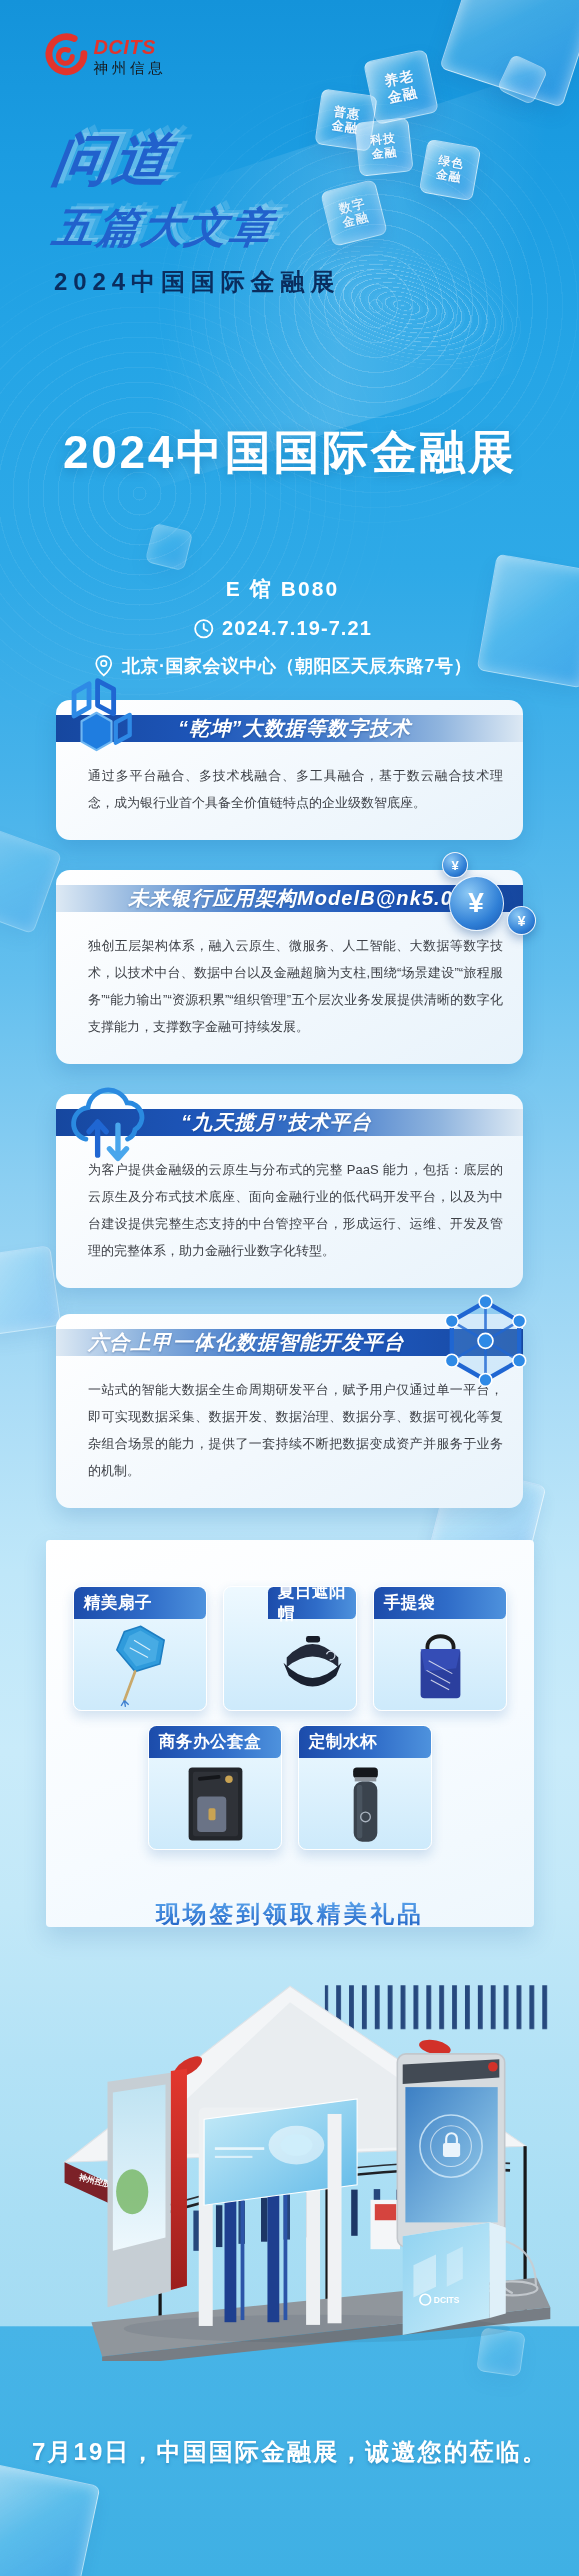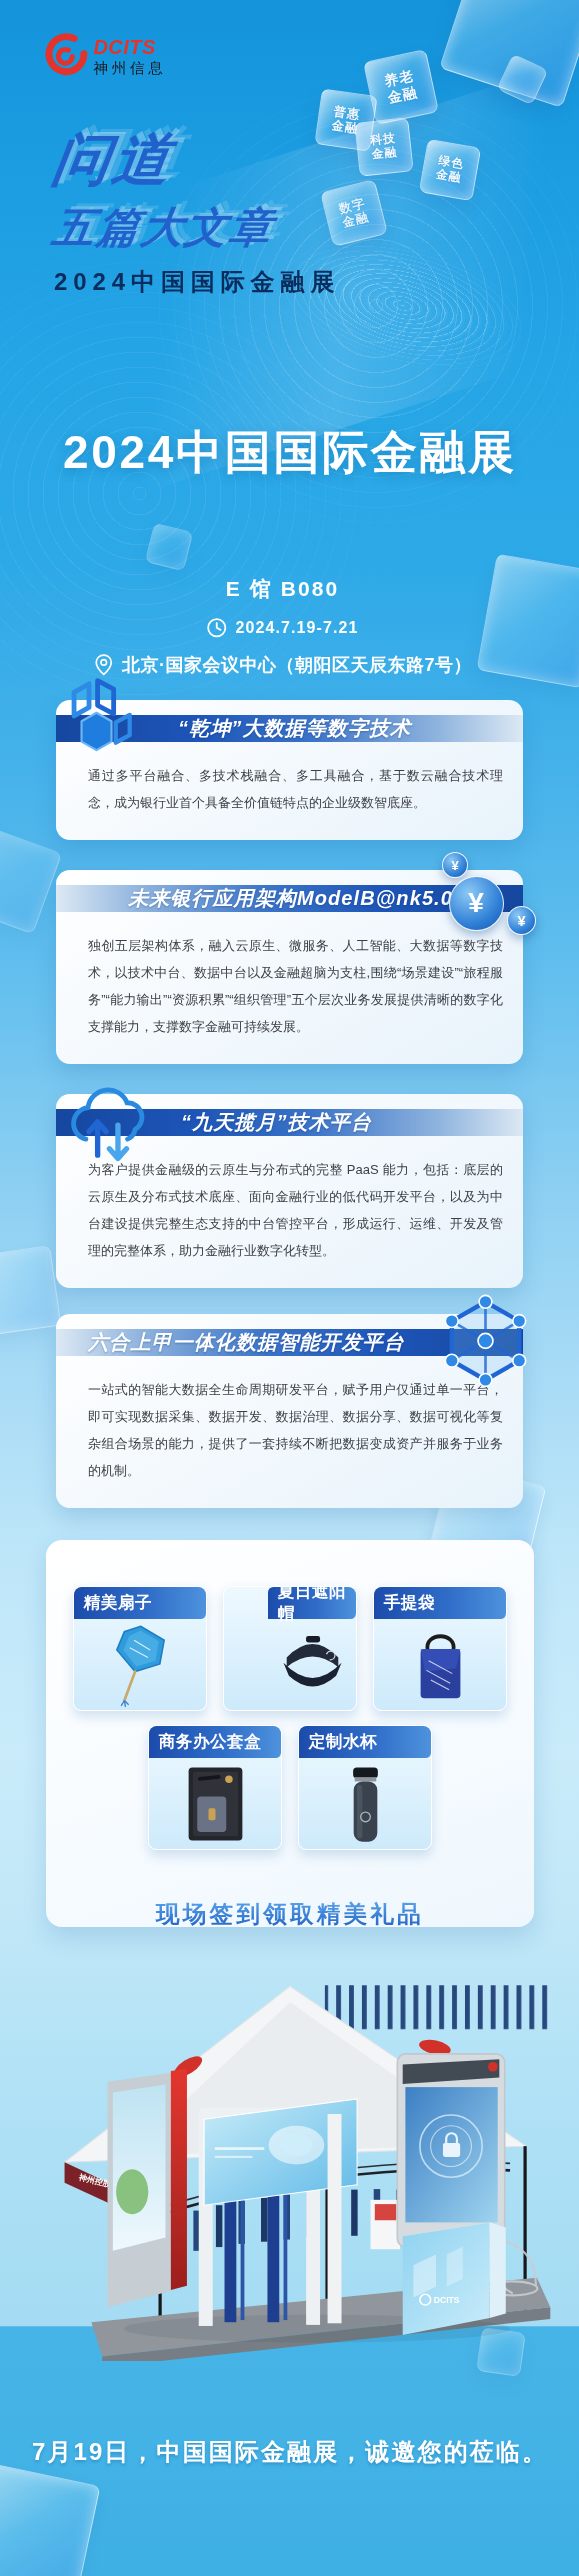--- a/index.html
+++ b/index.html
@@ -40,41 +40,41 @@
     text-shadow:6.4px -3.8px 0 rgba(255,255,255,.30), 13px -7.5px 0 rgba(255,255,255,.14);}
   .hero-t2{position:absolute;left:53px;top:200px;font-size:42px;font-weight:900;font-style:italic;
     color:#2161cc;transform:skewX(-8deg);letter-spacing:2.1px;
     text-shadow:5.4px -3.2px 0 rgba(255,255,255,.28), 10.7px -6.4px 0 rgba(255,255,255,.13);}
   .hero-sub{position:absolute;left:54px;top:266px;font-size:24px;font-weight:800;color:#0a2d5e;letter-spacing:5.9px;}
   .big-title{position:absolute;left:0;right:0;top:422px;text-align:center;color:#ffffff;
     font-size:46px;font-weight:900;letter-spacing:2.7px;text-shadow:0 3.2px 10.7px rgba(8,80,140,.30);}
   .event{position:absolute;left:0;right:15px;top:531px;text-align:center;color:#fff;margin-top:44px;}
   .event .booth-no{font-size:21px;font-weight:800;letter-spacing:2.1px;}
   .event .row{display:flex;align-items:center;justify-content:center;gap:7.5px;margin-top:14px;}
-  .event .dates{font-size:16px;font-weight:700;letter-spacing:1.1px;}
+  .event .dates{font-size:20px;font-weight:700;letter-spacing:1.1px;}
   .event .venue{font-size:18px;font-weight:700;letter-spacing:0.5px;}
   .event svg{display:block;}
   
   .card{position:absolute;left:56px;width:467px;border-radius:14px;
     background:linear-gradient(150deg,#ffffff 0%,#f2f8fd 55%,#e8f3fb 100%);
     box-shadow:0 9.7px 21.5px rgba(20,90,160,.18);}
   .band{position:absolute;left:0;right:0;top:15px;height:27px;display:flex;align-items:center;}
   .band.l2r{background:linear-gradient(90deg,#16479f 0%,#1d55b8 30%,#3b74c8 55%,#8fb4de 82%,#dde9f4 100%);}
   .band.r2l{background:linear-gradient(270deg,#16479f 0%,#1d55b8 30%,#3b74c8 55%,#8fb4de 82%,#dde9f4 100%);}
   .band .bt{color:#fff;font-size:20px;font-weight:800;font-style:italic;letter-spacing:1.1px;white-space:nowrap;
     text-shadow:0 1.1px 2.1px rgba(10,50,110,.35);width:100%;}
   .card-body{margin:62px 20px 0 32px;padding-bottom:23.6px;font-size:13px;line-height:27px;color:#3c3f45;text-align:justify;}
   .corner-icon{position:absolute;}
   .coins{position:absolute;right:-14px;top:-18px;width:97px;height:97px;}
   .coin{position:absolute;border-radius:50%;display:flex;align-items:center;justify-content:center;
     background:radial-gradient(circle at 35% 30%, #8cc9f5, #2f7fd6 62%, #1553ae);
     border:1.6px solid rgba(255,255,255,.9);color:#fff;font-weight:900;
     box-shadow:0 4.3px 9.7px rgba(15,70,140,.35);}
   
-  .gifts-card{position:absolute;left:46px;top:1540px;width:488px;height:387px;border-radius:16px;
+  .gifts-card{position:absolute;left:46px;top:1540px;width:488px;height:387px;border-radius:4px;
     background:linear-gradient(160deg,#ffffff 0%,#f6fbff 60%,#eef7fd 100%);
     box-shadow:0 10.7px 23.6px rgba(20,90,160,.16);}
   .tile{position:absolute;width:134px;border-radius:8.6px;border:1.6px solid #ffffff;
     background:linear-gradient(180deg,#eef9ff 0%,#cdeafb 100%);
     box-shadow:0 5.4px 11.8px rgba(30,100,170,.18);overflow:hidden;}
   .tile .tlabel{height:32px;display:flex;align-items:center;padding-left:9.7px;
     background:linear-gradient(90deg,#1c4cab 0%,#2f6cc8 55%,#4e92dd 100%);
     color:#fff;font-size:16.6px;font-weight:800;letter-spacing:0.5px;border-radius:5.4px 5.4px 5.4px 0;}
   .tile .tbody{height:91px;display:flex;align-items:center;justify-content:center;}
   .gift-sign{position:absolute;left:0;right:0;top:1867px;text-align:center;font-size:23.6px;font-weight:900;letter-spacing:3.2px;

